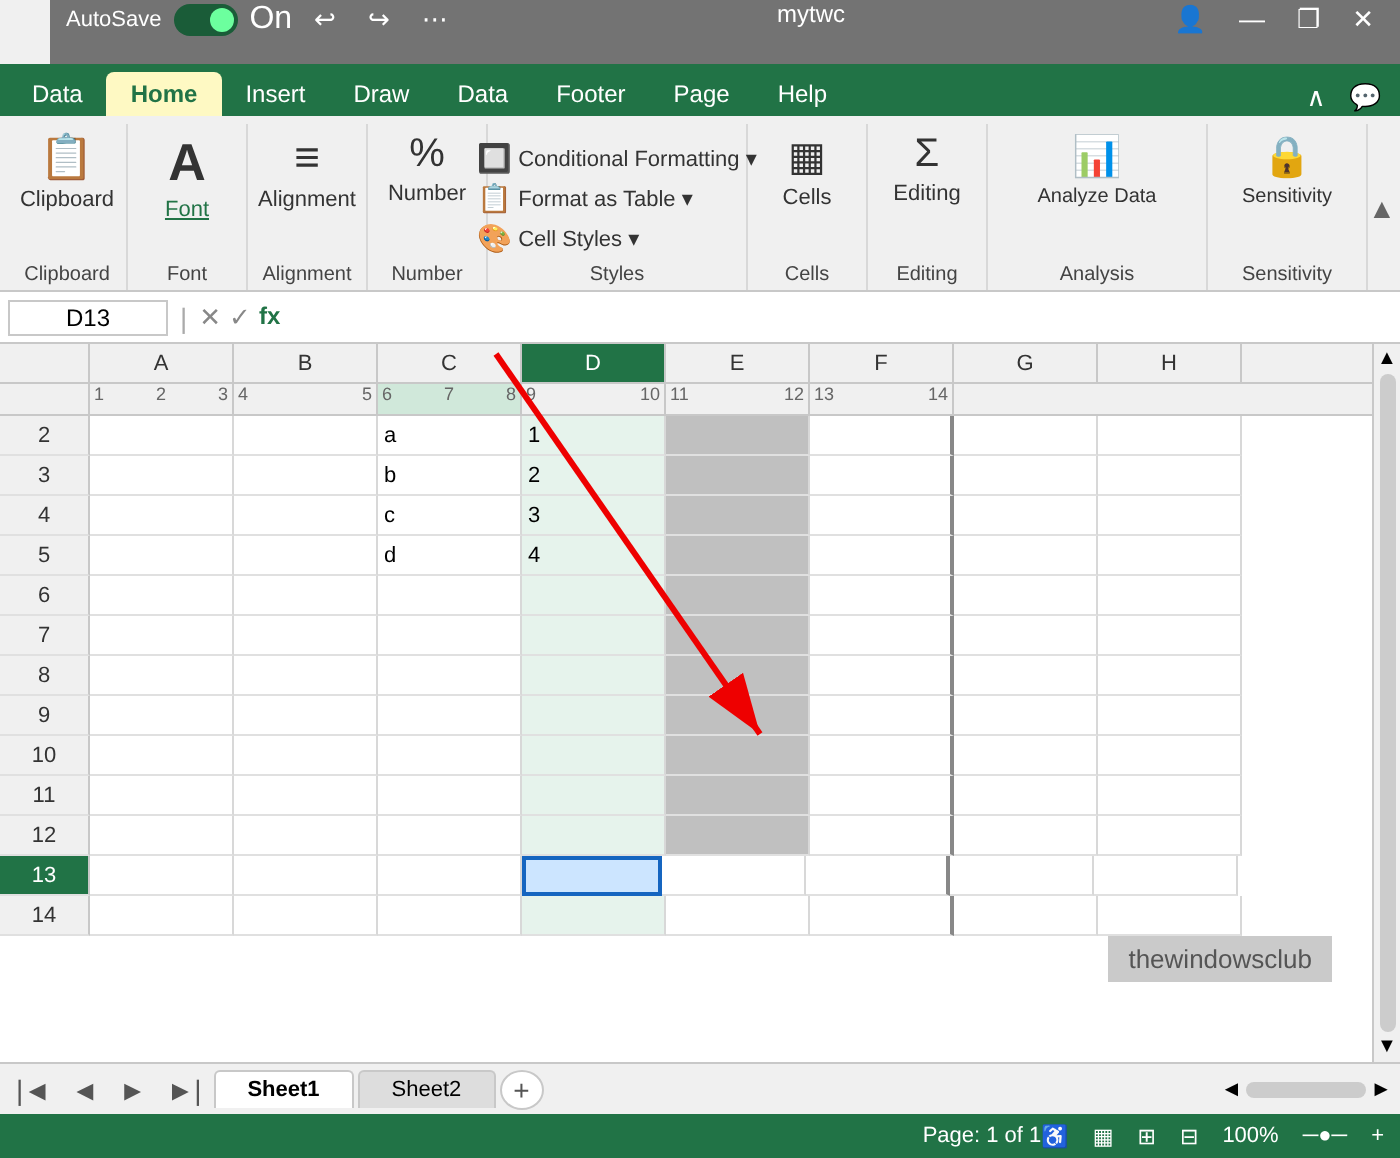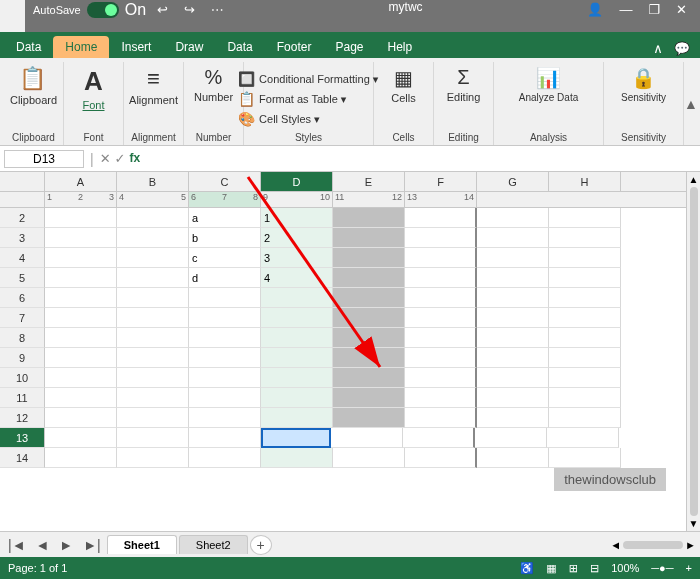--- a/index.html
+++ b/index.html
@@ -58,23 +58,23 @@
       height: 26px;
     }
     .ribbon-tab {
       padding: 4px 12px;
       font-size: 12px;
       color: white;
       cursor: pointer;
       border-radius: 4px 4px 0 0;
     }
     .ribbon-tab.active {
-      background: #fdba74;
+      background: #fef9c3;
       color: #217346;
-      font-weight: 400;
+      font-weight: 700;
     }
 
     
     .ribbon {
       background: #f0f0f0;
       border-bottom: 1px solid #c8c8c8;
       display: flex;
       align-items: stretch;
       padding: 4px 4px 0 4px;
       height: 88px;
@@ -296,21 +296,21 @@
     }
     .sheet-nav { font-size: 14px; color: #555; cursor: pointer; padding: 2px 4px; }
 
     
     .status-bar {
       background: #217346;
       color: white;
       height: 22px;
       display: flex;
       align-items: center;
-      justify-content: space-between;
+      justify-content: flex-end;
       padding: 0 8px;
       font-size: 11px;
     }
     .status-right { display: flex; gap: 12px; align-items: center; }
 
     
     .annotation-arrow {
       position: absolute;
       pointer-events: none;
       z-index: 100;

